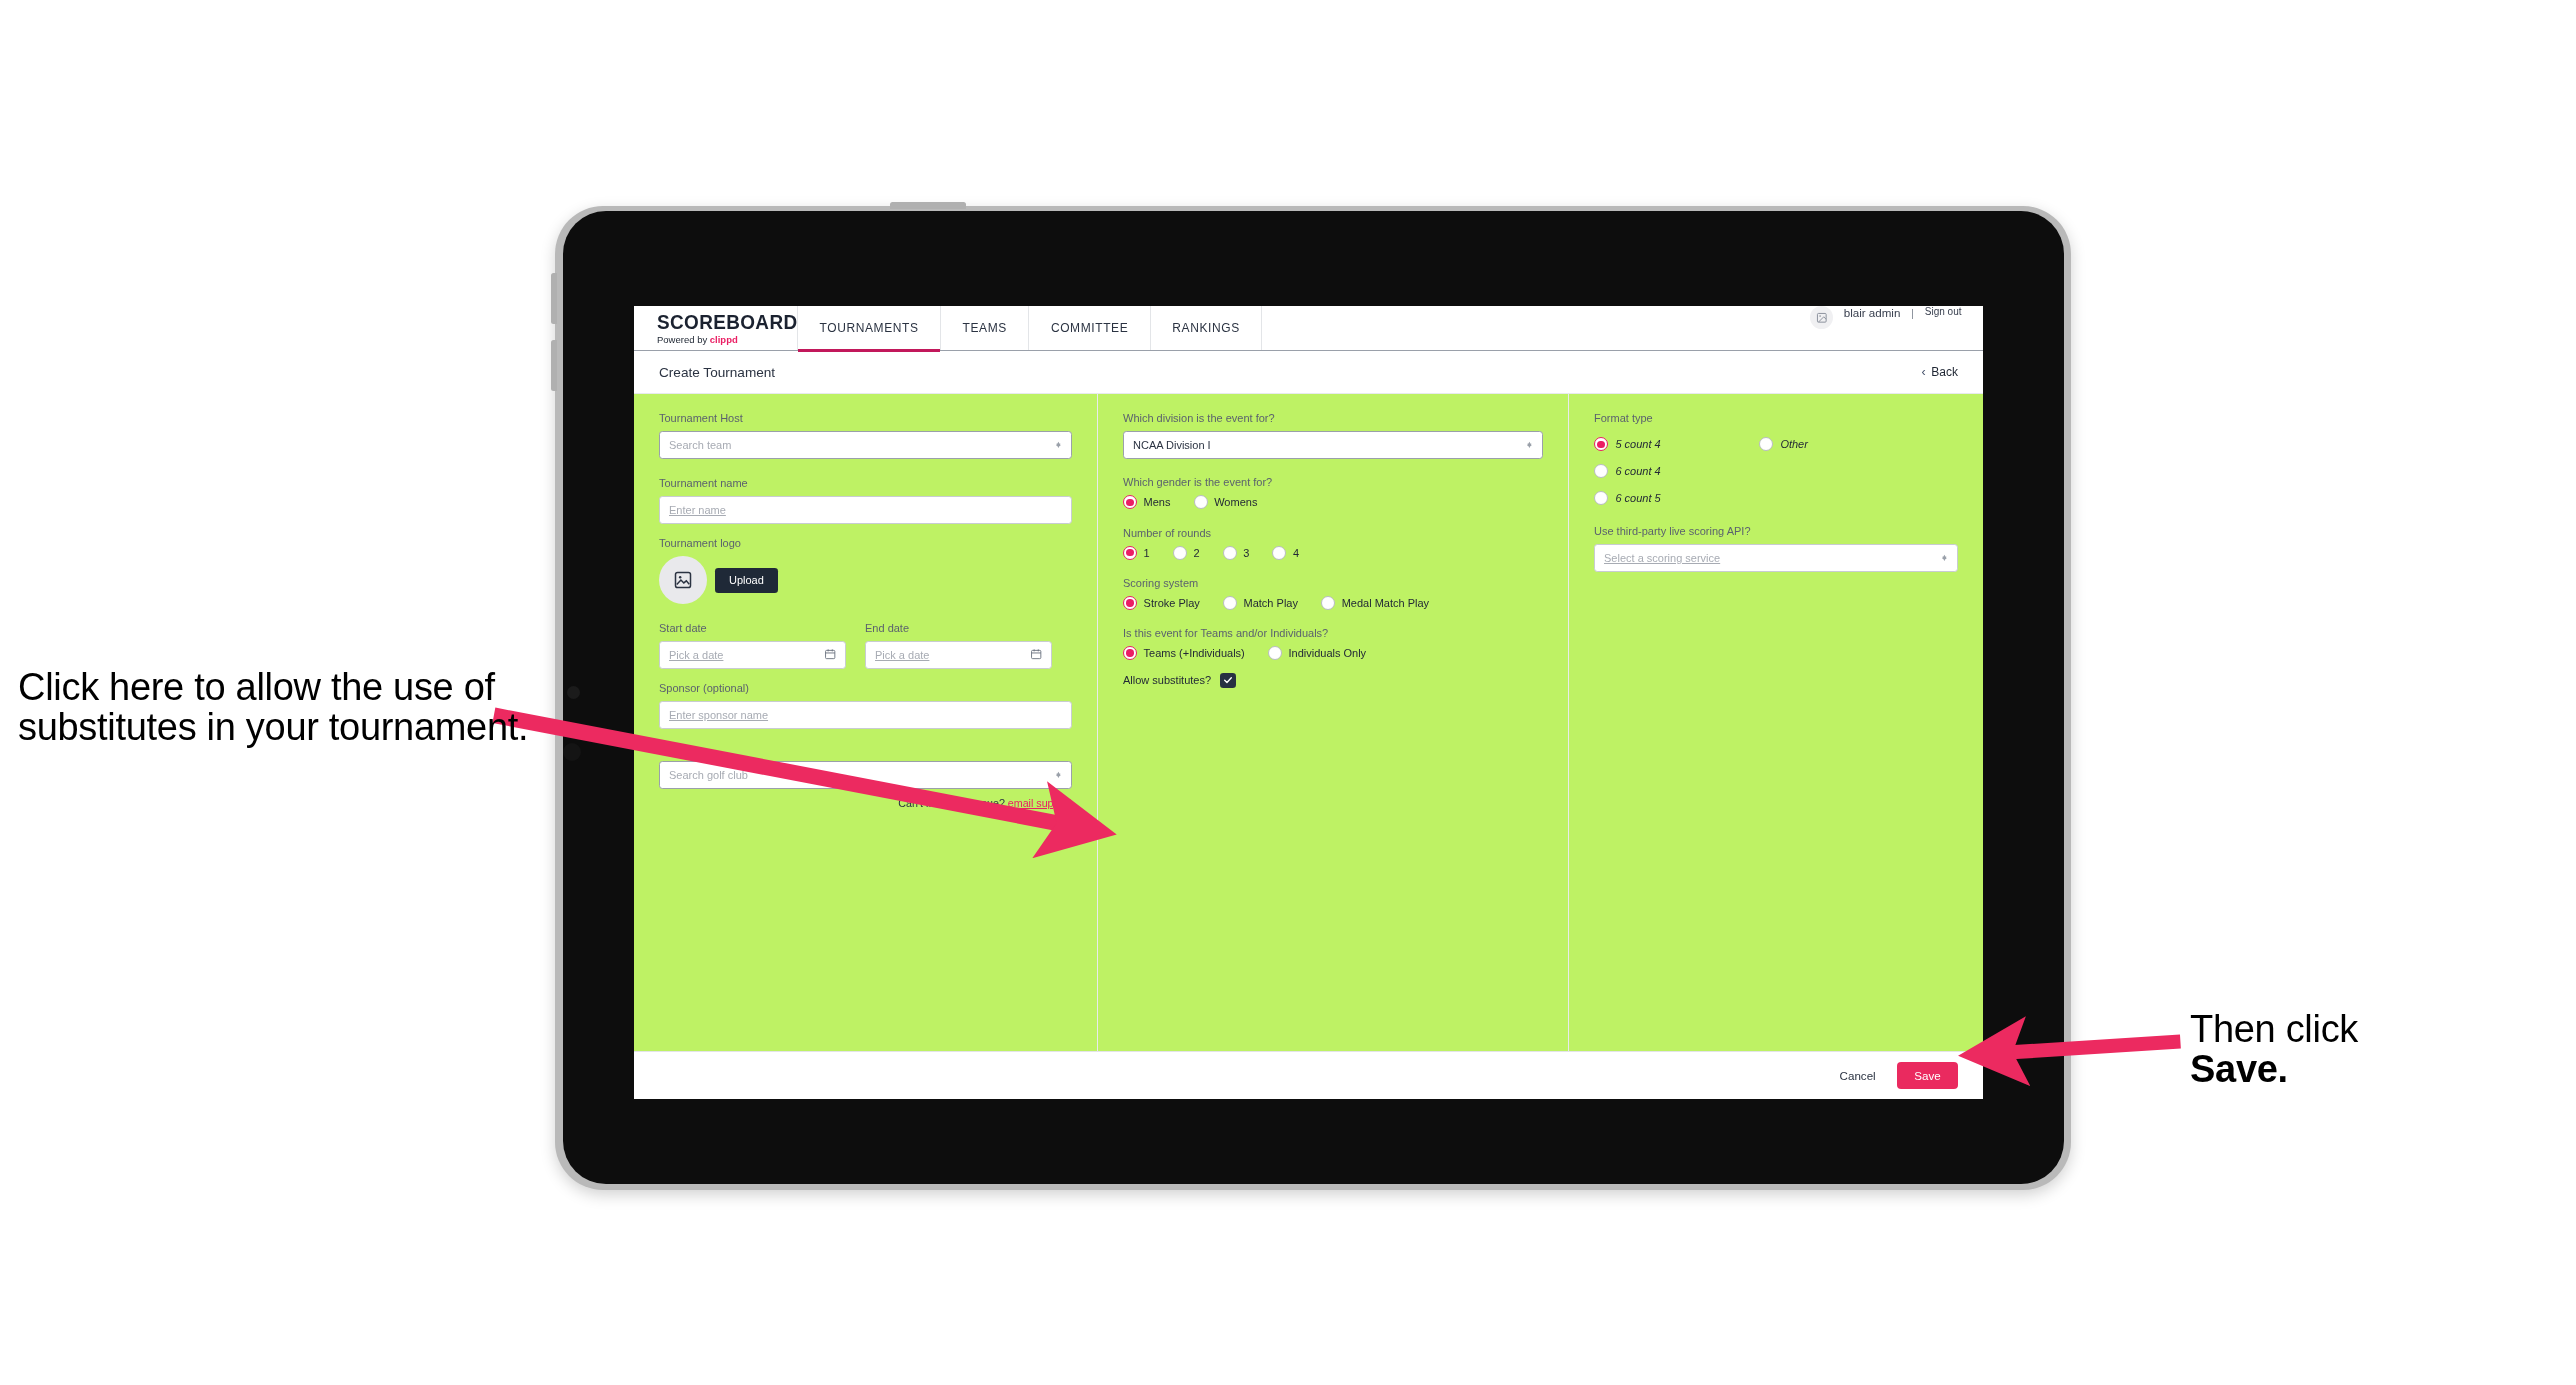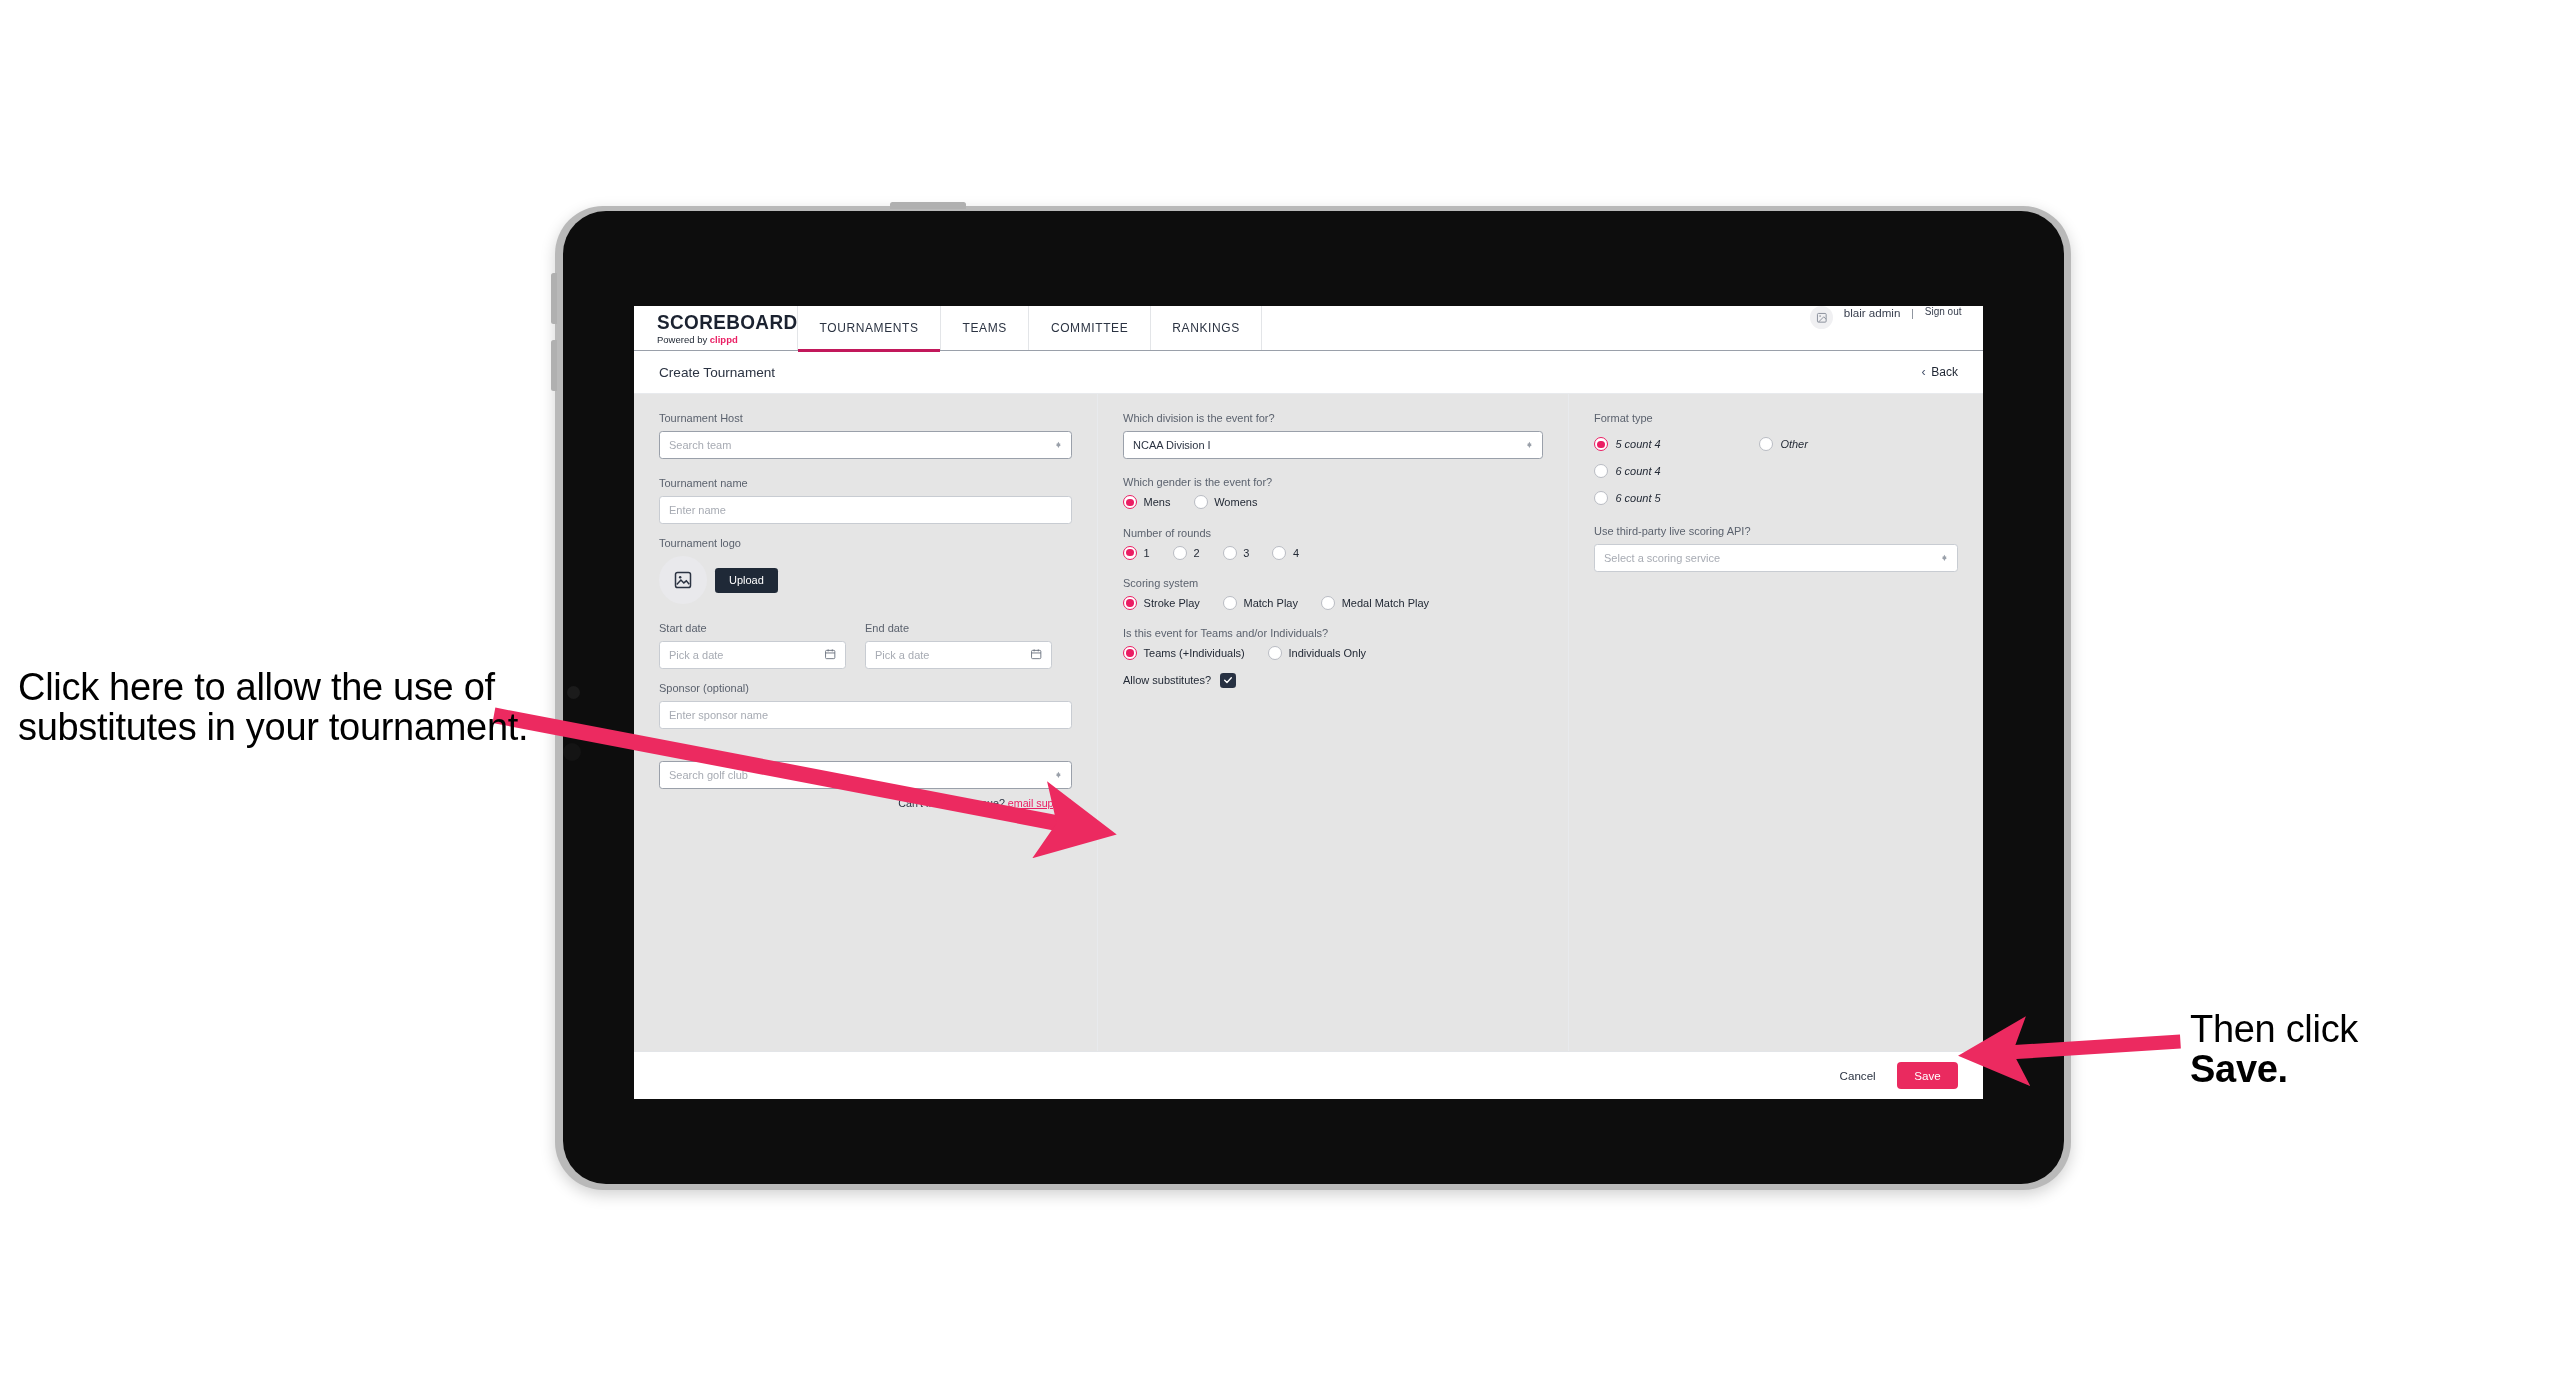--- a/index.html
+++ b/index.html
@@ -106,21 +106,21 @@
   .back-link {
     margin-left: auto; display:flex; align-items:center; gap:5.8px;
     font-size: 12px; color: #1f2633; cursor: pointer;
   }
   .back-chev { font-size: 12.4px; color:#44506a; line-height:1; }
 
   
   .form-body {
     display: flex;
     height: 657px;
-    background:#e5e5e5;
+    background:#bef264;
   }
   .col {
     padding: 18px 25px 0 25px;
   }
   .col.c1 { width: 463px; }
   .col.c2 { width: 471px; border-left: 0.8px solid #e8eaed; }
   .col.c3 { flex: 1; border-left: 0.8px solid #e8eaed; }
 
   .fld-label {
     font-size: 11px; color: #5b626e; margin-bottom: 5.8px; line-height: 1.2;
@@ -129,21 +129,21 @@
     width: 100%; height: 28px;
     border: 0.8px solid #9aa0aa; border-radius: 3.3px;
     background: #fff;
     display: flex; align-items: center;
     padding: 0 9px;
     font-size: 11px; color: #a7abb3;
     position: relative;
     cursor: text;
   }
   .input.sel { cursor: pointer; }
-  .input.lite { border-color: #c8ccd2; }
+  .input.lite { border-color: #c8ccd2; text-decoration: underline; }
   .input .val { color: #2b3342; }
   .spin {
     position:absolute; right: 9px; top: 50%; transform: translateY(-50%);
     display:flex; flex-direction:column; gap:1.7px; line-height:0;
   }
   .spin i { font-style: normal; font-size: 7.4px; color:#9aa0aa; display:block; }
   .cal-icon { position:absolute; right: 8.3px; top:50%; transform:translateY(-50%); }
   .gap-sm { height: 13.2px; }
   .gap-md { height: 18px; }
 

